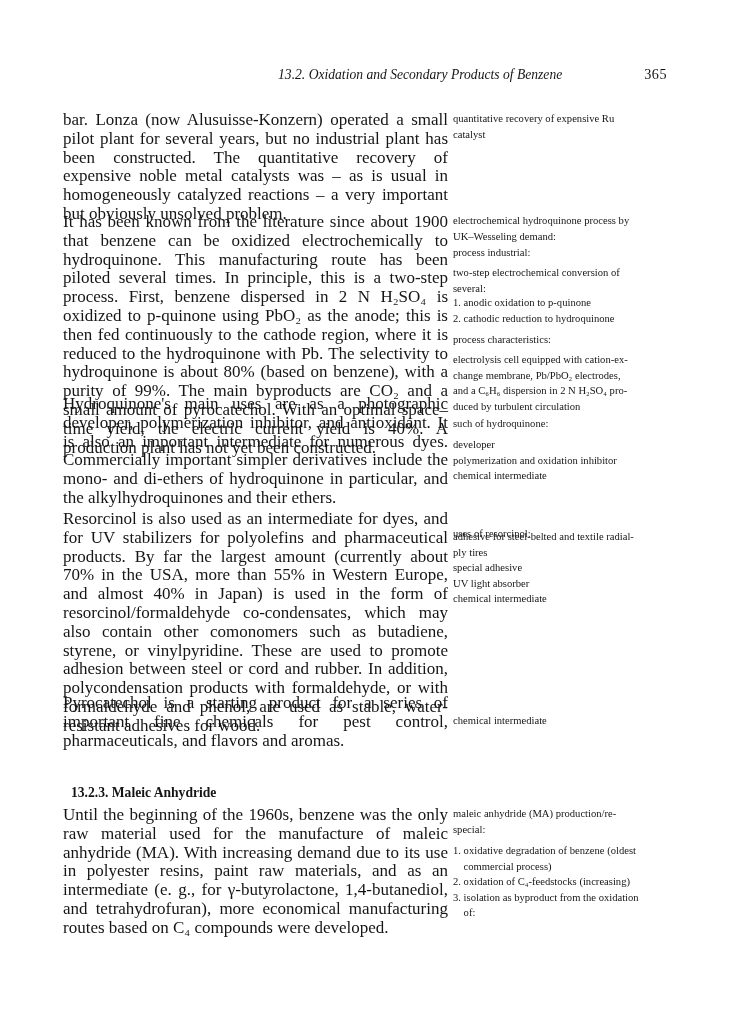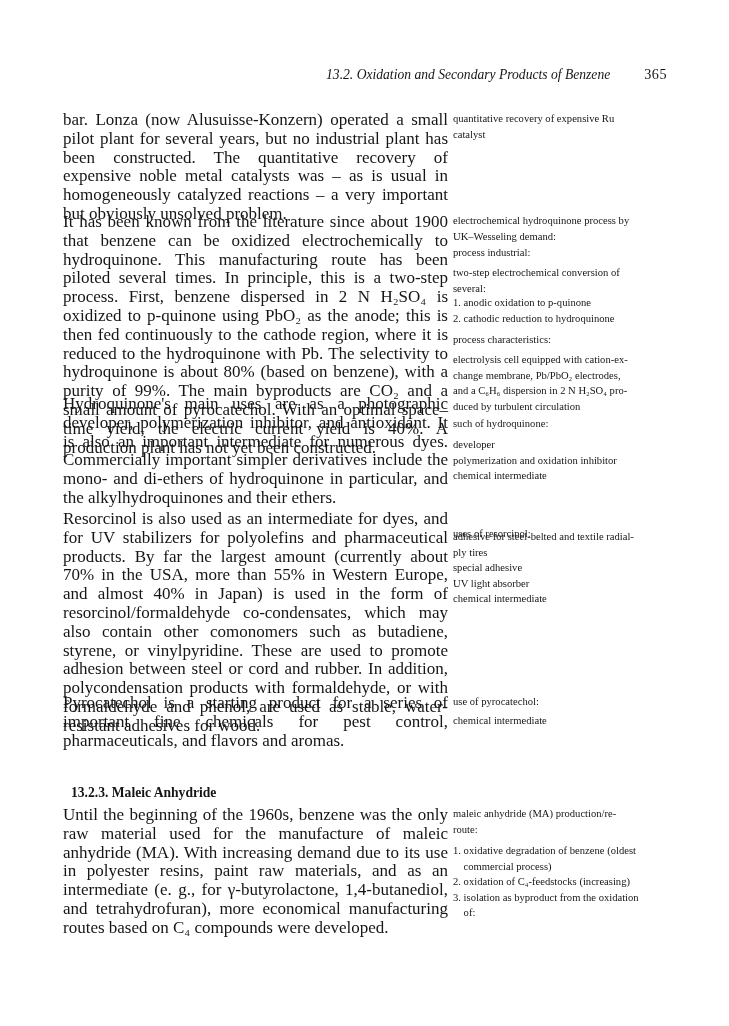--- a/index.html
+++ b/index.html
@@ -7,21 +7,21 @@
     position:relative;
     width:729px; height:1026px;
     margin:0 auto;
     background:#ffffff;
     color:#151515;
     font-family:"Liberation Serif","DejaVu Serif",serif;
     overflow:hidden;
   }
   .running-header {
     position:absolute; left:63px; top:66px; width:604px;
-    display:flex; justify-content:flex-end; align-items:baseline;
+    display:flex; justify-content:flex-end; align-items:baseline;gap:48px;
   }
   .chapter-title {
     font-style:italic; font-size:13.6px; white-space:nowrap;
   }
   .page-number {
     font-size:14.2px; margin-left:34px; letter-spacing:0.5px;
   }
   .para {
     position:absolute; left:63px; width:385px;
     margin:0; text-align:justify;
@@ -74,23 +74,22 @@
   <div class="note" style="top:416px">such of hydroquinone:</div>
   <div class="note" style="top:437px">developer
 polymerization and oxidation inhibitor
 chemical intermediate</div>
   <div class="note" style="top:526px">uses of resorcinol:</div>
   <div class="note" style="top:529px">adhesive for steel-belted and textile radial-
 ply tires
 special adhesive
 UV light absorber
 chemical intermediate</div>
-  <div class="note" style="top:694px">use of pyrocatechol:</div>
   <div class="note" style="top:713px">chemical intermediate</div>
   <div class="note" style="top:806px">maleic anhydride (MA) production/re-
-route:</div>
+special:</div>
   <div class="note" style="top:843px">1. oxidative degradation of benzene (oldest
     commercial process)
 2. oxidation of C₄-feedstocks (increasing)
 3. isolation as byproduct from the oxidation
     of:</div>
 
 </div>
 
 </body></html>

